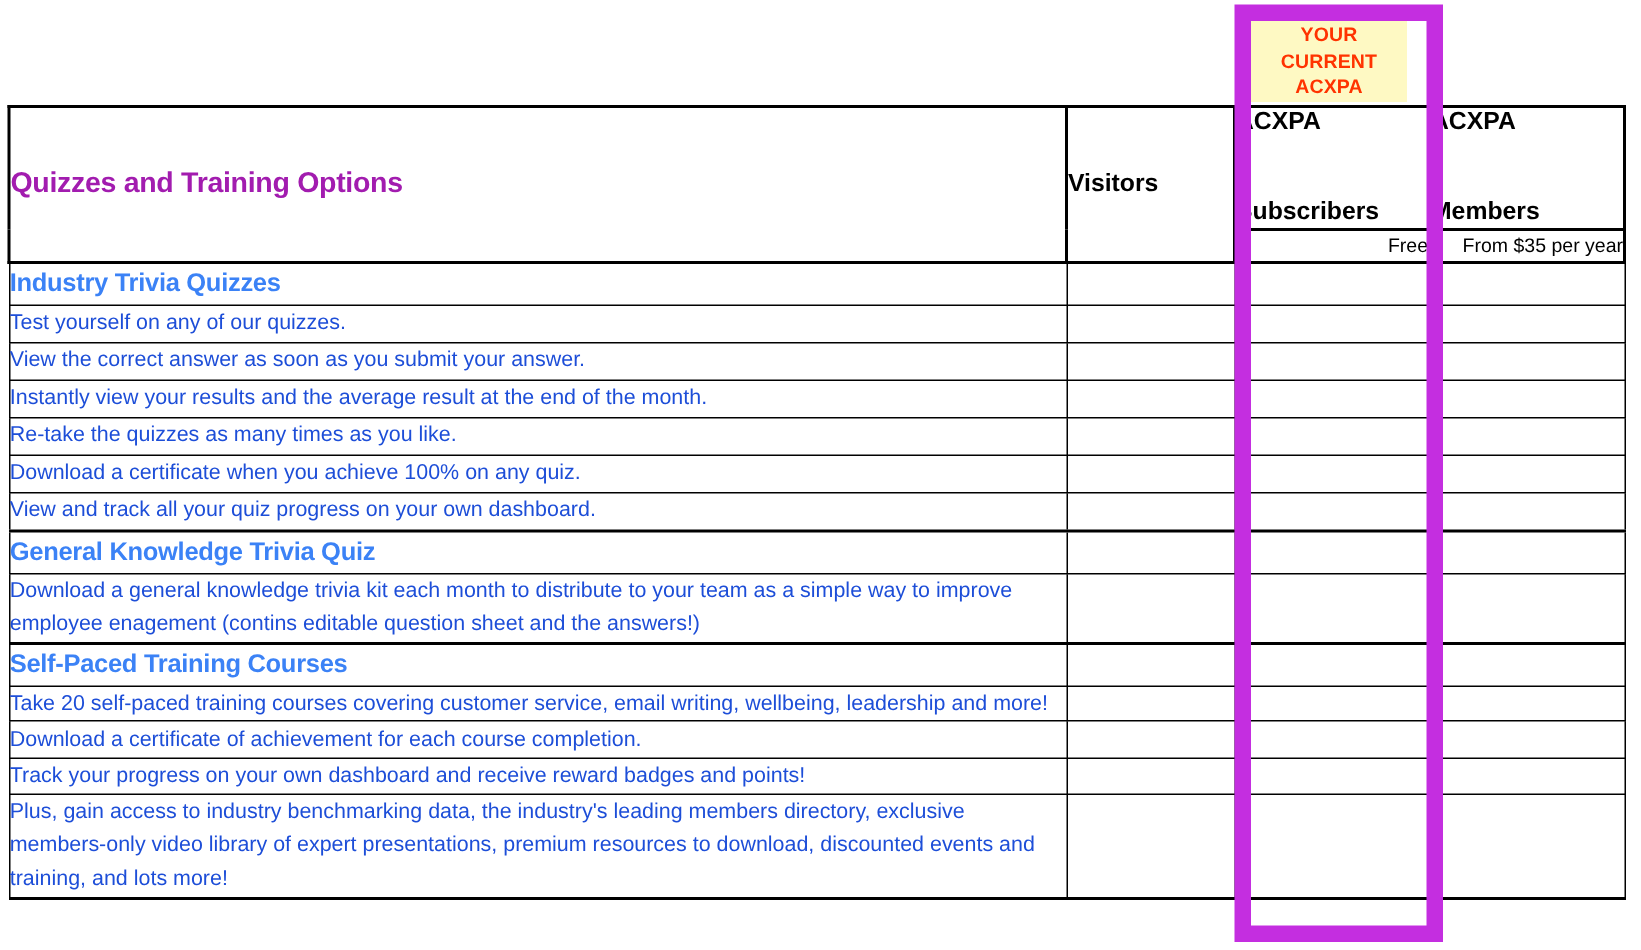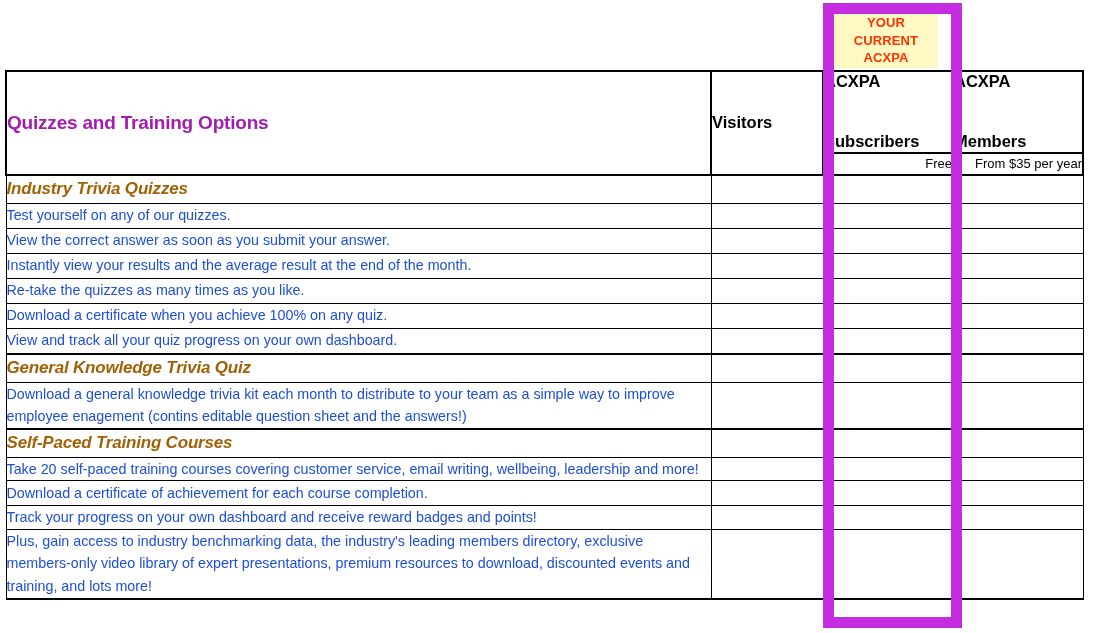--- a/index.html
+++ b/index.html
@@ -77,27 +77,26 @@
     border-width: 1px 2px 2px 2px !important;
   }
 
   
   .section-row td {
     background: #808080;
     border-top: 2px solid #000;
     border-bottom: 2px solid #000;
   }
   .section-label {
-    color: #a16207;
+    color: #3b82f6;
     font-weight: bold;
     font-size: 17px;
     padding: 0 0 0 9px;
     height: 27px;
     letter-spacing: -0.2px;
-    font-style: italic;
   }
 
   
   .feat-text {
     font-size: 14.3px;
     color: #1d4ed8;
     padding: 3px 6px 4px 7px;
     line-height: 1.58;
     height: 24px;
   }

